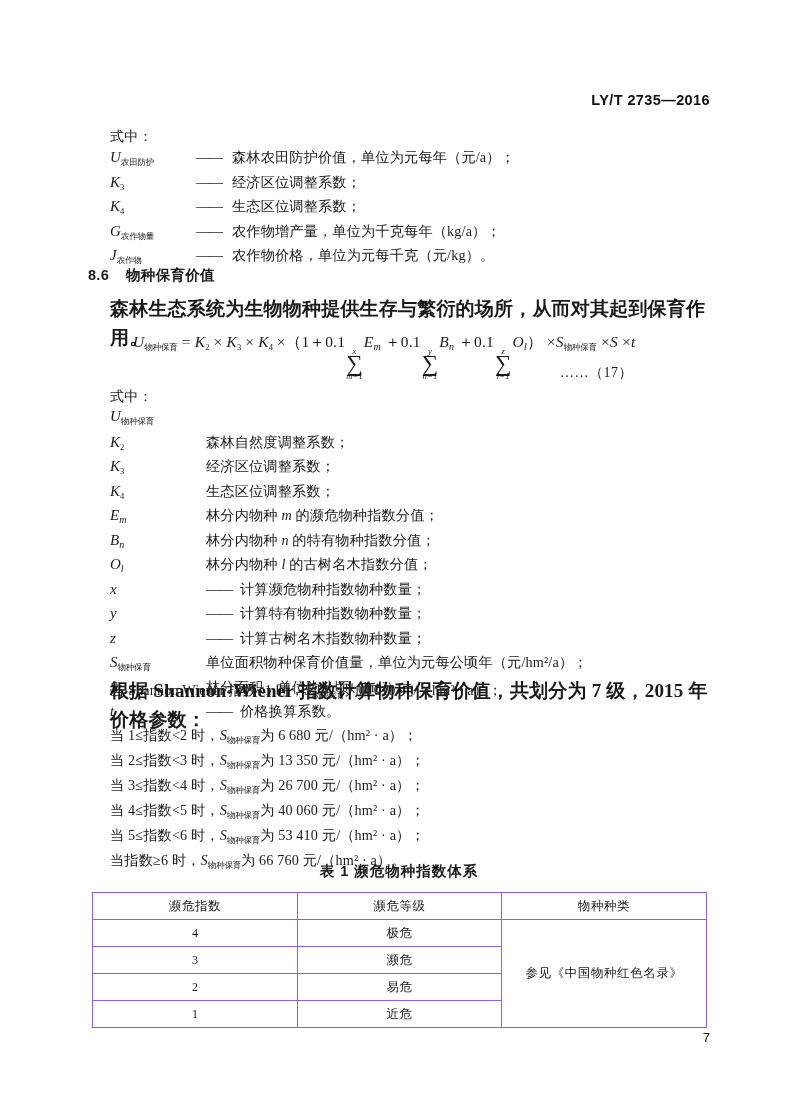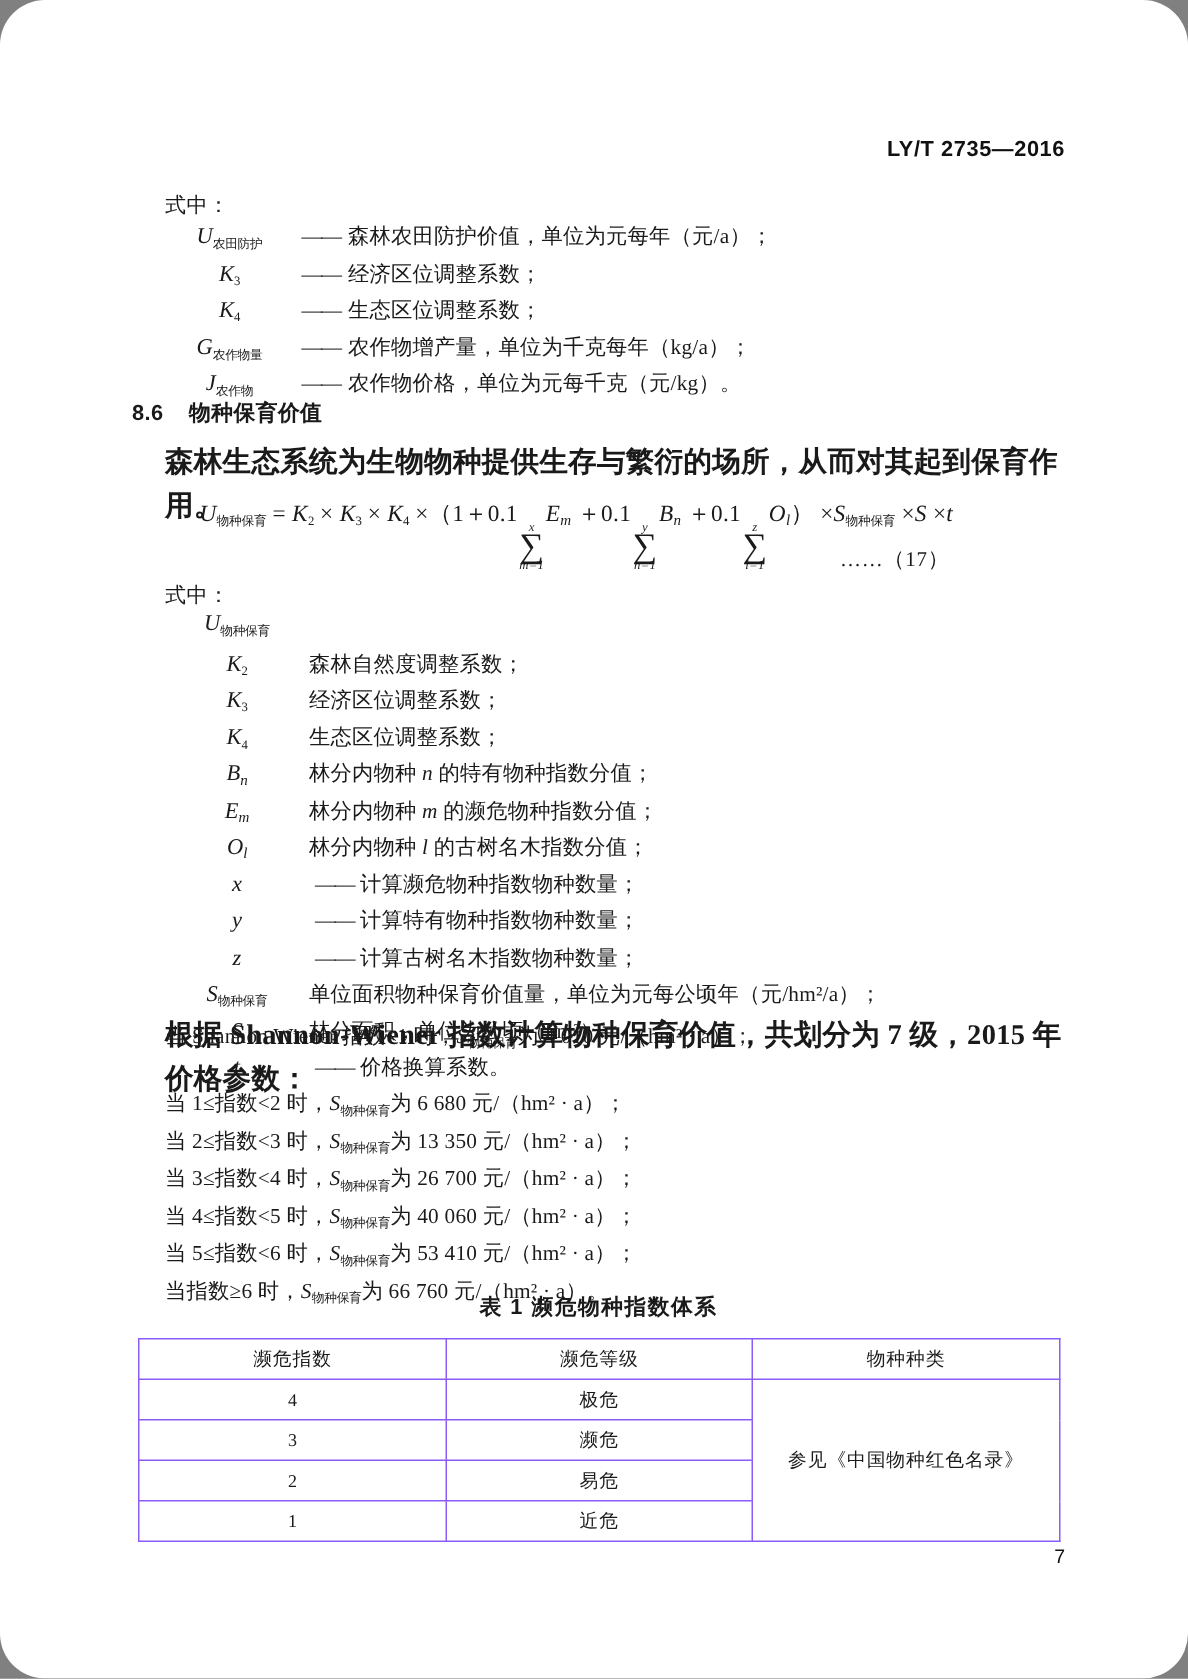--- a/index.html
+++ b/index.html
@@ -9,21 +9,20 @@
   }
   .page {
     position: relative;
     width: 792px;
     height: 1119px;
     background: #ffffff;
     margin: 0 auto;
     overflow: hidden;
     font-family: "Liberation Serif", "DejaVu Serif", serif;
     color: #1a1a1a;
-    border-radius: 30px;
   }
   .content {
     position: absolute;
     left: 88px;
     top: 0;
     width: 622px;
     height: 1119px;
   }
 
   
@@ -62,21 +61,20 @@
   }
   .sec-head .num { margin-right: 17px; }
 
   
   .deflist { position: absolute; font-size: 14px; }
   .defrow {
     display: flex;
     align-items: baseline;
     height: 24.5px;
     white-space: nowrap;
-    text-align: center;
   }
   .defsym {
     font-family: "Liberation Serif", "DejaVu Serif", serif;
     font-style: italic;
     font-size: 15px;
     display: inline-block;
   }
   .defsym .sub {
     font-style: normal;
     font-size: 8.5px;
@@ -298,30 +296,30 @@
 
       <div class="defrow">
         <span class="defsym">
           <span>K</span><span class="sub">4</span>
         </span>
         <span class="deftext">生态区位调整系数；</span>
       </div>
 
       <div class="defrow">
         <span class="defsym">
+          <span>E</span><span class="sub ital">m</span>
+        </span>
+        <span class="deftext"><span>林分内物种 </span><span class="it">m</span><span> 的濒危物种指数分值；</span></span>
+      </div>
+
+      <div class="defrow">
+        <span class="defsym">
           <span>B</span><span class="sub ital">n</span>
         </span>
         <span class="deftext"><span>林分内物种 </span><span class="it">n</span><span> 的特有物种指数分值；</span></span>
-      </div>
-
-      <div class="defrow">
-        <span class="defsym">
-          <span>E</span><span class="sub ital">m</span>
-        </span>
-        <span class="deftext"><span>林分内物种 </span><span class="it">m</span><span> 的濒危物种指数分值；</span></span>
       </div>
 
       <div class="defrow">
         <span class="defsym">
           <span>O</span><span class="sub ital">l</span>
         </span>
         <span class="deftext"><span>林分内物种 </span><span class="it">l</span><span> 的古树名木指数分值；</span></span>
       </div>
 
       <div class="defrow">

